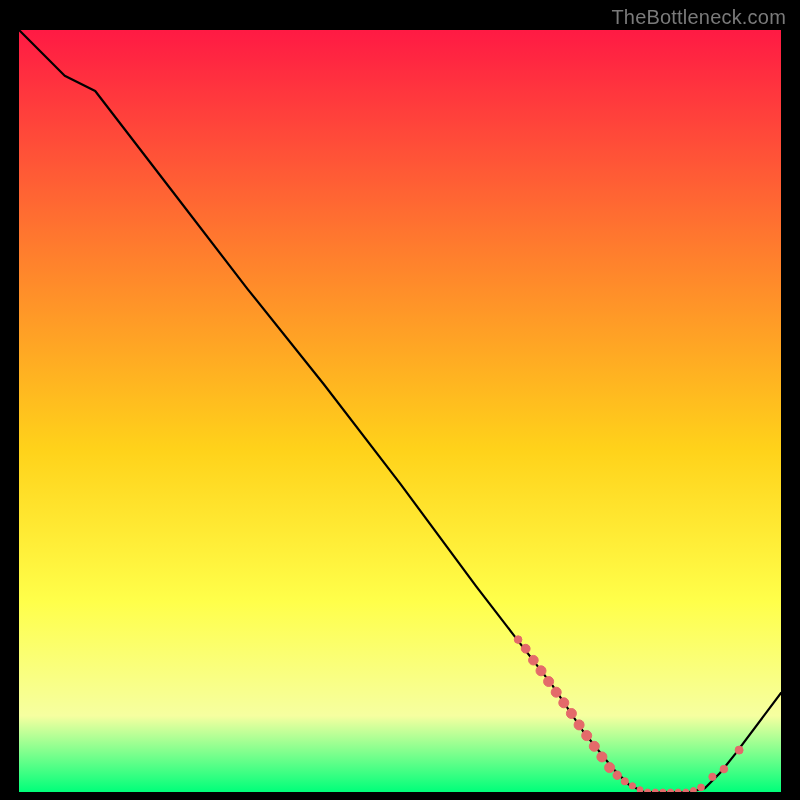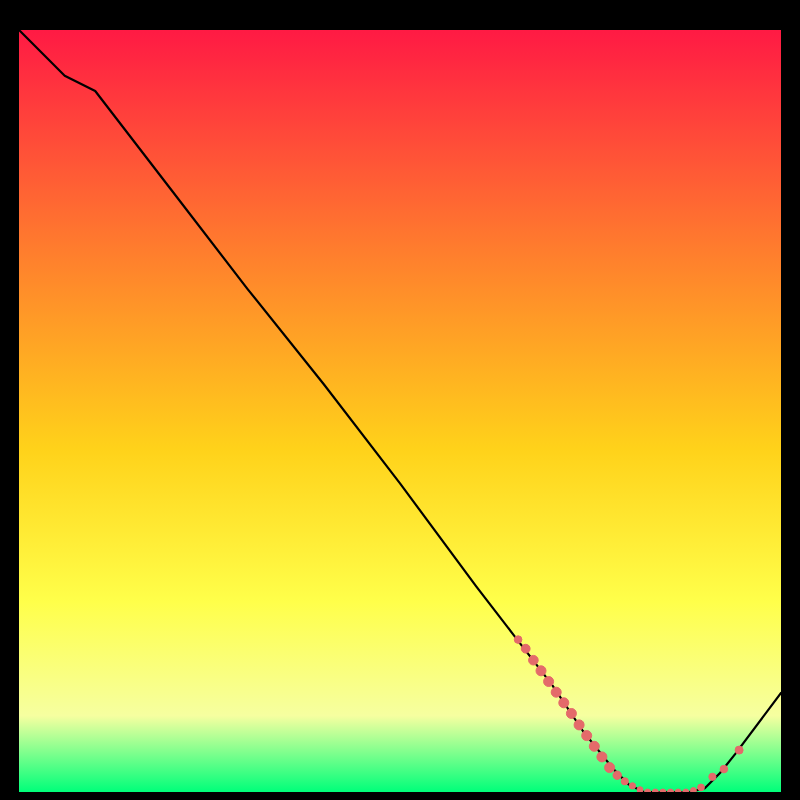--- a/index.html
+++ b/index.html
@@ -35,20 +35,21 @@
     background: #000;
   }
   svg {
     display: block;
   }
 </style>
 </head>
 <body>
 
 <div class="outer">
+  <div class="watermark">TheBottleneck.com</div>
 
   <div class="plot-frame">
     <svg id="chart-svg" width="762" height="762" viewBox="0 0 762 762">
       <defs>
         <linearGradient id="bg-grad" x1="0" y1="0" x2="0" y2="1">
           <stop id="g0" offset="0%" stop-color="#ff1a44"></stop>
           <stop id="g1" offset="28%" stop-color="#ff7a2e"></stop>
           <stop id="g2" offset="55%" stop-color="#ffd21a"></stop>
           <stop id="g3" offset="75%" stop-color="#ffff4a"></stop>
           <stop id="g4" offset="90%" stop-color="#f6ffa0"></stop>

